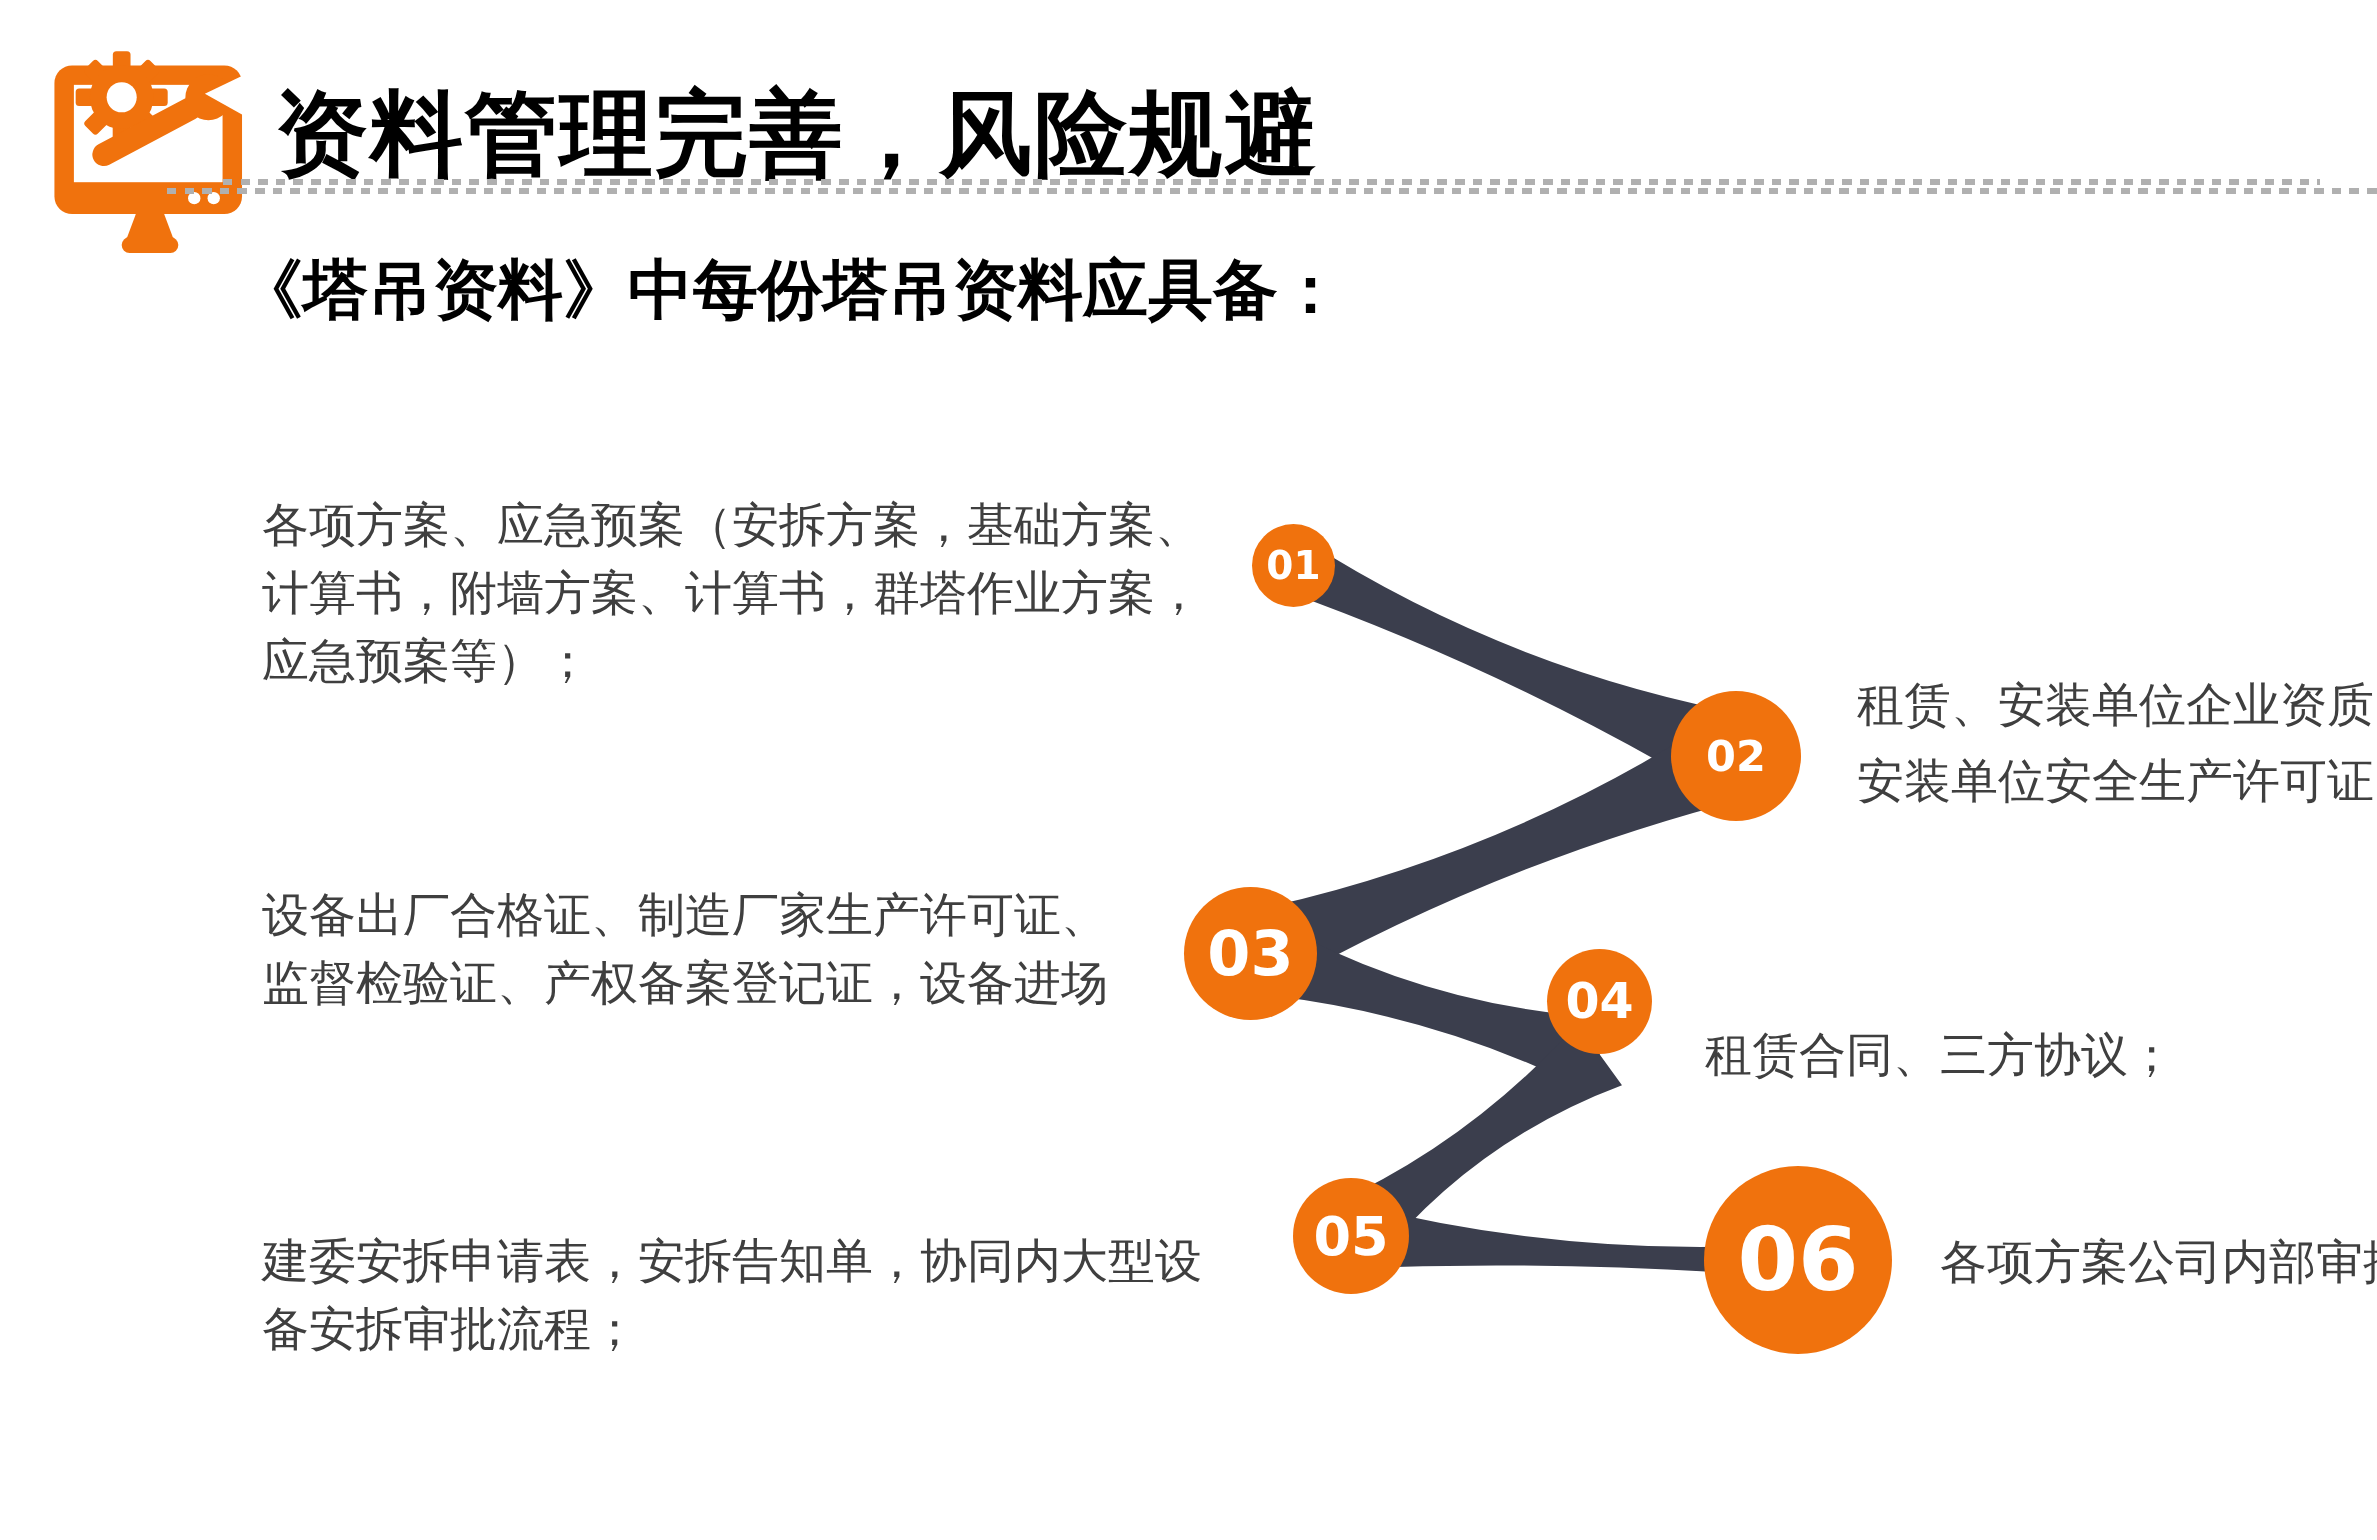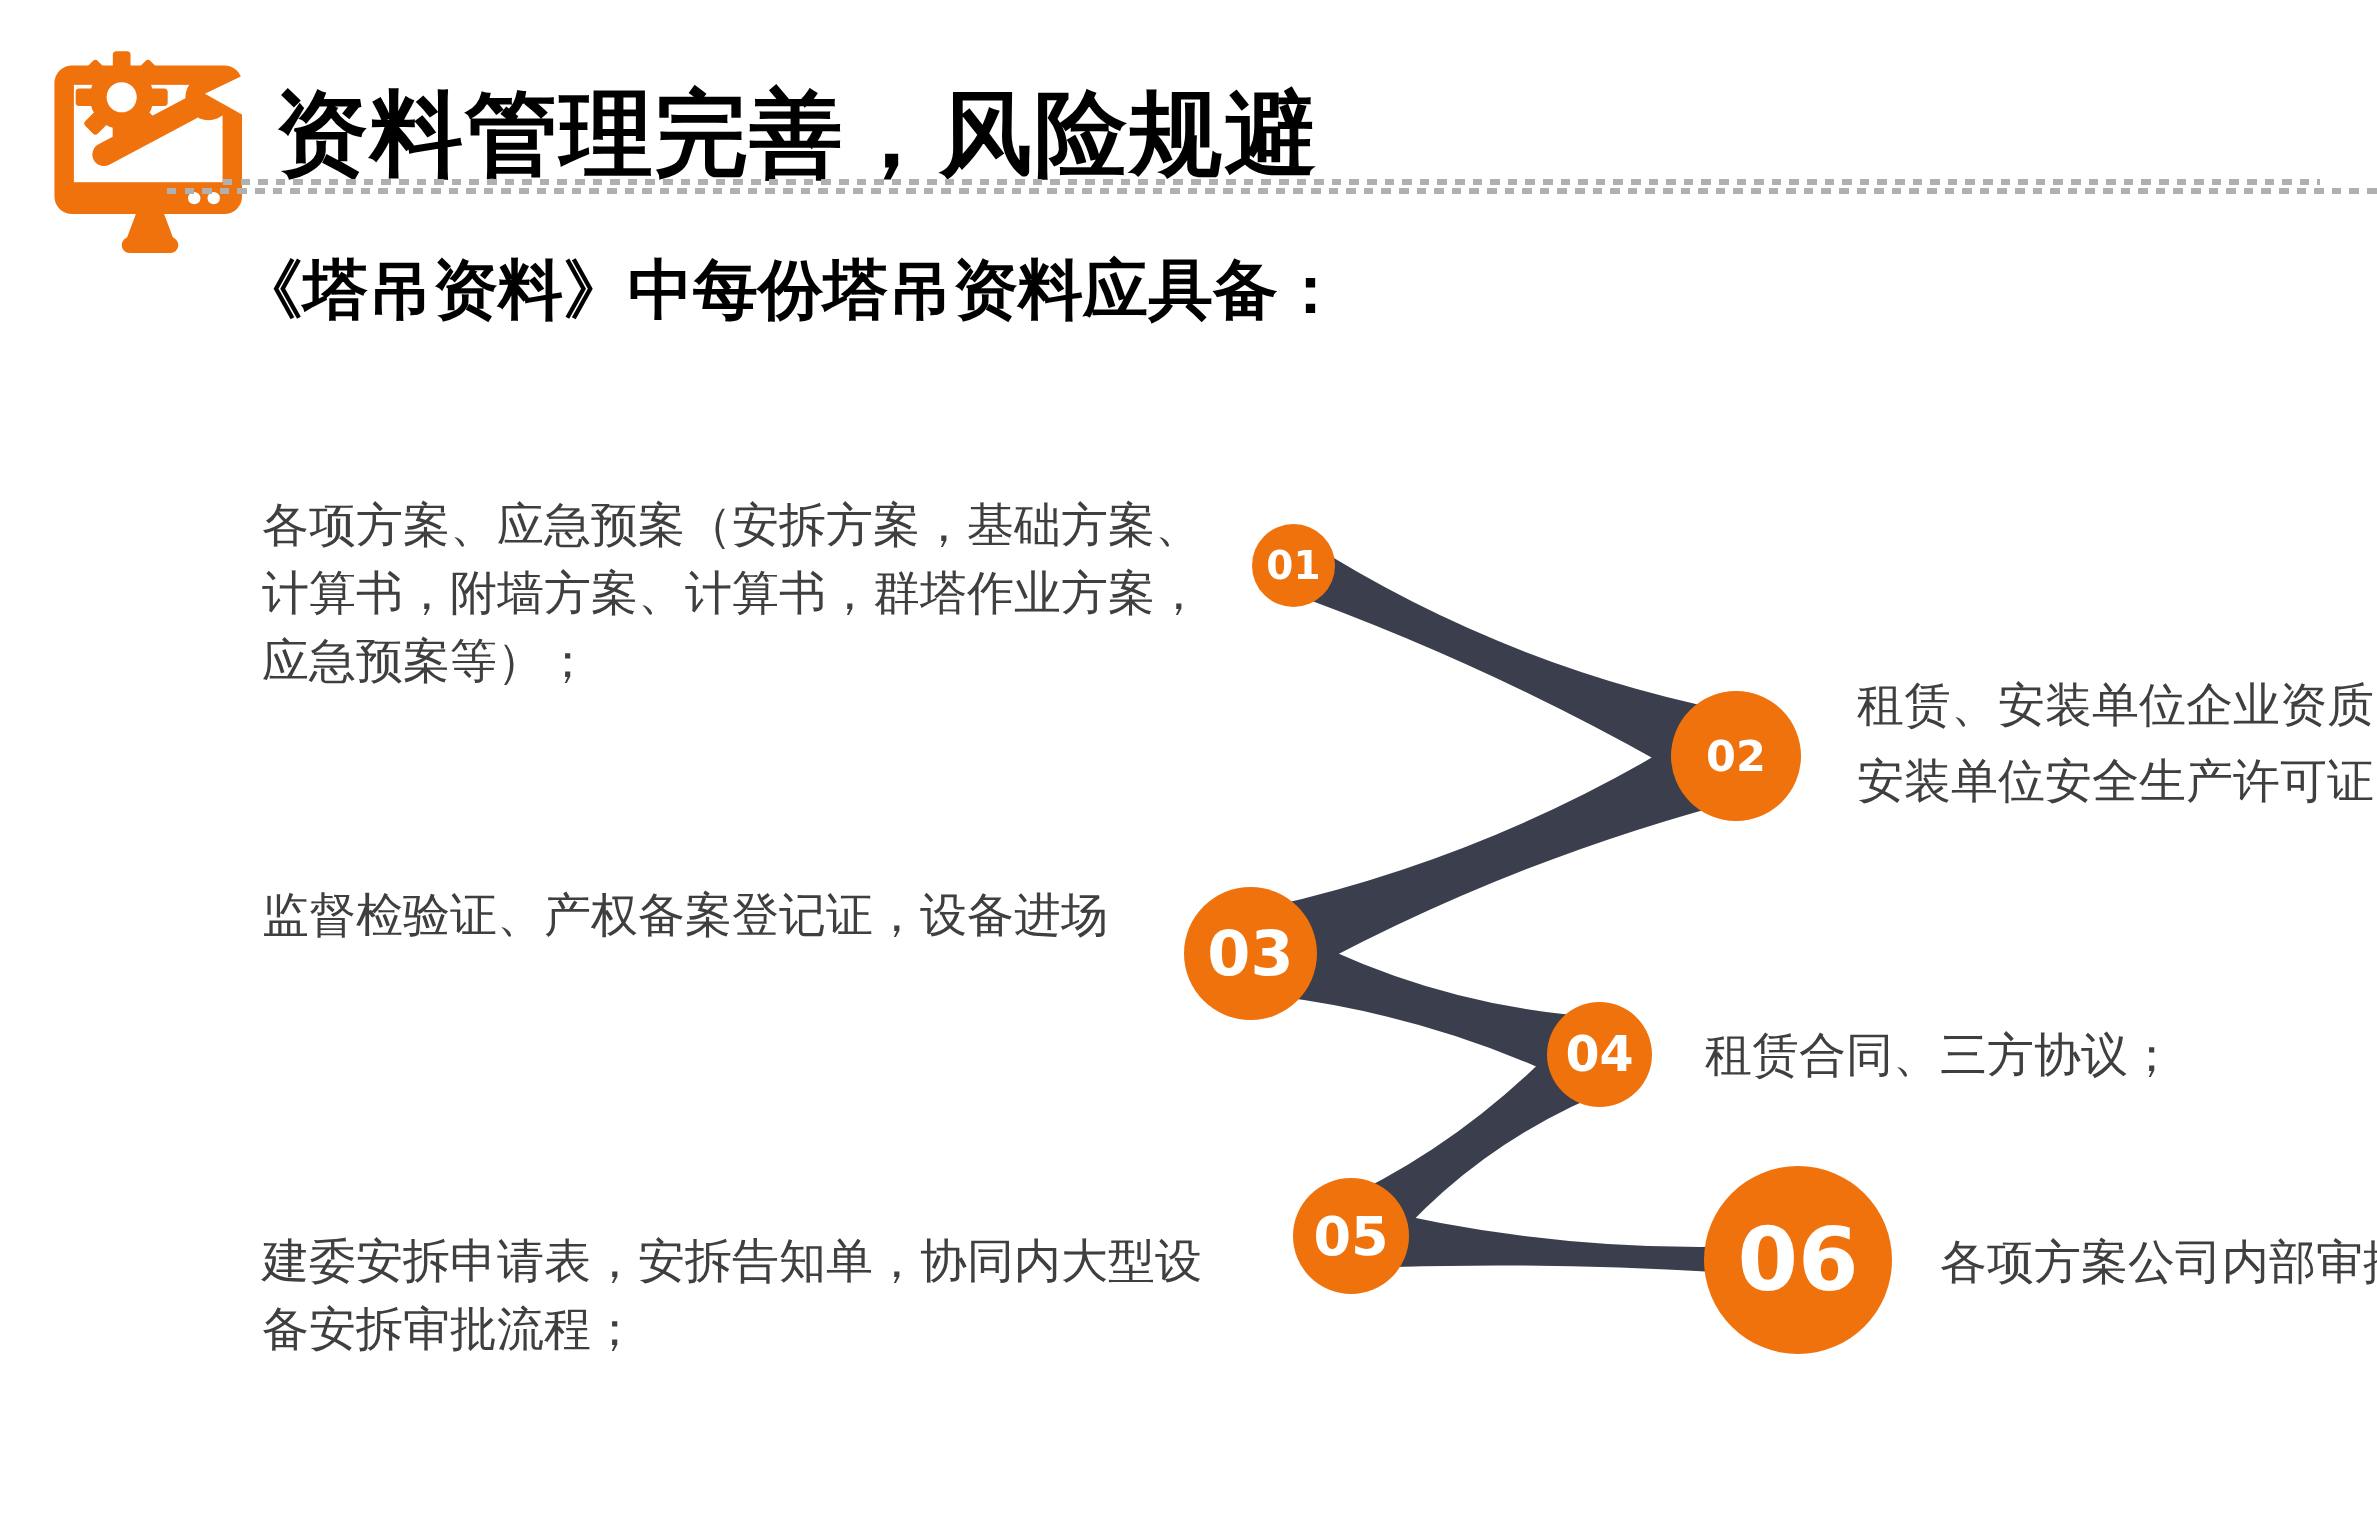--- a/index.html
+++ b/index.html
@@ -25,21 +25,21 @@
   #ribbons{position:absolute;left:0;top:0;width:2739px;height:1541px;}
   #ribbons path{fill:var(--ribbon);}
   
   .num-circle{
     position:absolute;border-radius:50%;background:var(--accent);color:#ffffff;
     display:flex;align-items:center;justify-content:center;font-weight:700;
   }
   #circle-01{left:1252px;top:524px;width:83px;height:83px;font-size:39px;}
   #circle-02{left:1671px;top:691px;width:130px;height:130px;font-size:43px;}
   #circle-03{left:1184px;top:887px;width:133px;height:133px;font-size:62px;}
-  #circle-04{left:1547px;top:1002px;width:105px;height:105px;font-size:49px;}
+  #circle-04{left:1547px;top:949px;width:105px;height:105px;font-size:49px;}
   #circle-05{left:1293px;top:1178px;width:116px;height:116px;font-size:54px;}
   #circle-06{left:1704px;top:1166px;width:188px;height:188px;font-size:87px;}
   
   .step-text{position:absolute;color:var(--text);font-weight:400;font-size:47px;}
   .step-text .line{white-space:nowrap;line-height:68px;height:68px;}
   #text-step-1{left:262px;top:491px;}
   #text-step-3{left:262px;top:881px;}
   #text-step-5{left:262px;top:1227px;}
   #text-step-2{left:1857px;top:667px;}
   #text-step-2 .line{line-height:76px;height:76px;}
@@ -122,20 +122,21 @@
     <div class="line">计算书，附墙方案、计算书，群塔作业方案，</div>
     <div class="line">应急预案等）；</div>
   </div>
 
   <div id="text-step-2" class="step-text">
     <div class="line">租赁、安装单位企业资质，</div>
     <div class="line">安装单位安全生产许可证；</div>
   </div>
 
   <div id="text-step-3" class="step-text">
+    <div class="line">设备出厂合格证、制造厂家生产许可证、</div>
     <div class="line">监督检验证、产权备案登记证，设备进场</div>
   </div>
 
   <div id="text-step-4" class="step-text">
     <div class="line">租赁合同、三方协议；</div>
   </div>
 
   <div id="text-step-5" class="step-text">
     <div class="line">建委安拆申请表，安拆告知单，协同内大型设</div>
     <div class="line">备安拆审批流程；</div>

